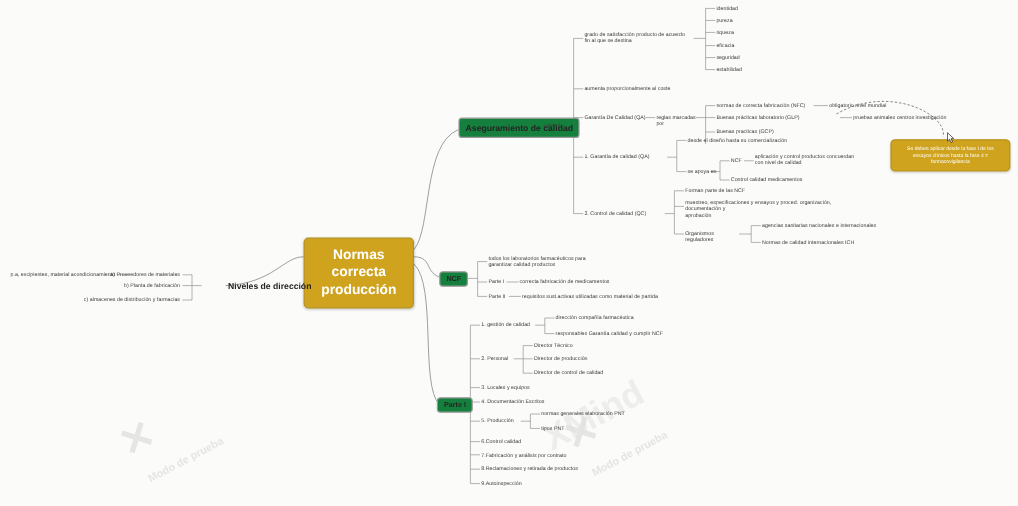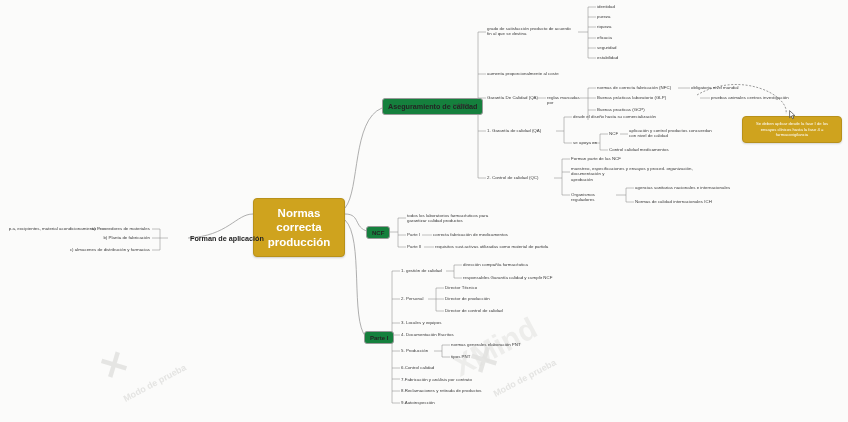--- a/index.html
+++ b/index.html
@@ -203,21 +203,21 @@
       <path d="M442,345 L450,345"></path>
       <path d="M442,357 L450,357"></path>
     </g>
 
     <path d="M697,95 C740,70 790,95 786,114" fill="none" stroke="#6f6f6f" stroke-width="0.7" stroke-dasharray="2,1.6"></path>
   </svg>
 
   <div class="central" style="left:253px;top:198px;width:92px;">Normas correcta
 producción</div>
 
-  <div class="plainbold" style="left:190px;top:234px;">Forman de aplicación</div>
+  <div class="plainbold" style="left:190px;top:234px;">Niveles de dirección</div>
 
   <div class="node lbl-left" style="left:6px;top:226px;width:144px;">a) Proveedores de materiales</div>
   <div class="node lbl-left" style="left:56px;top:235px;width:94px;">b) Planta de fabricación</div>
   <div class="node lbl-left" style="left:26px;top:247px;width:124px;">c) almacenes de distribución y farmacias</div>
   <div class="node lbl-left" style="left:2px;top:226px;width:94px;">p.a, excipientes, material acondicionamiento</div>
 
   <div class="boxed b1" style="left:382px;top:98px;">Aseguramiento de calidad</div>
 
   <div class="node" style="left:453px;top:102px;width:22px;">calidad</div>
 

